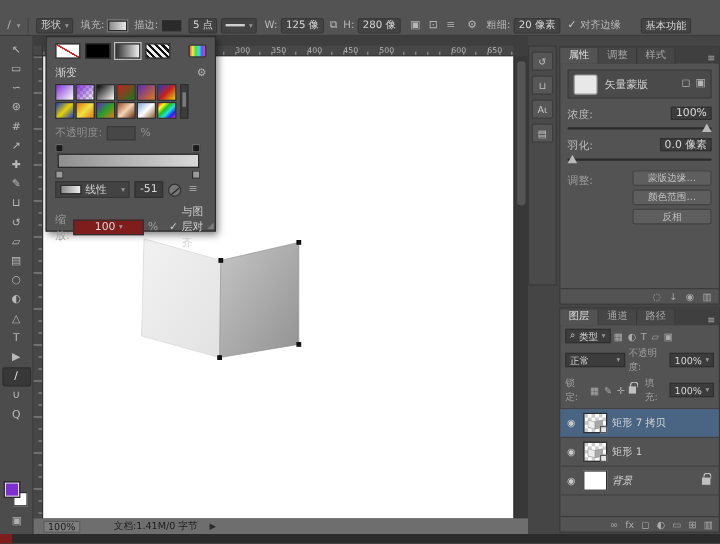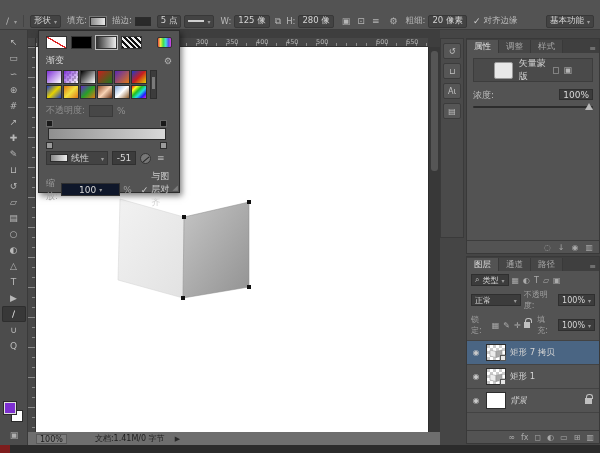--- a/index.html
+++ b/index.html
@@ -18,21 +18,21 @@
   #optionsbar { position:absolute; left:0; top:13px; width:600px; height:17px; background:#535353;
     border-bottom:1px solid #3c3c3c; display:flex; align-items:center; font-size:8.5px; }
   .ob { display:flex; align-items:center; gap:3px; margin-left:6px; white-space:nowrap; }
   .ob-sep { width:1px; height:12px; background:#444; margin-left:6px; }
   .ob-box { background:#434343; border:1px solid #383838; border-radius:2px; padding:0 3px; height:13px;
     display:flex; align-items:center; gap:3px; color:#d4d4d4; }
   .ob-label { color:#b9b9b9; }
   .caret { font-size:6px; color:#9a9a9a; }
   .mini-swatch { width:16px; height:9px; border:1px solid #2c2c2c; }
   .icon-btn { color:#b5b5b5; font-size:9px; padding:0 2px; }
-  #workspace-btn { margin-left:auto; margin-right:6px; }
+  #workspace-btn { margin-left:auto; margin-right:24px;flex-direction:column; }
 
   
   #toolbar { position:absolute; left:0; top:30px; width:28px; height:415px; background:#4c4c4c;
     border-right:1px solid #3a3a3a; }
   .tool { width:24px; height:16px; margin:0 auto; display:flex; align-items:center; justify-content:center;
     color:#b9b9b9; font-size:9px; border-radius:2px; }
   .tool.selected { background:#383838; color:#e8e8e8; box-shadow:inset 0 0 0 1px #2e2e2e; }
   #color-wells { position:absolute; left:4px; top:372px; width:20px; height:22px; }
   #bg-swatch { position:absolute; left:7px; top:8px; width:12px; height:12px; background:#ffffff; border:1px solid #2a2a2a; }
   #fg-swatch { position:absolute; left:0; top:0; width:12px; height:12px; border:1px solid #dddddd; outline:1px solid #2a2a2a; }
@@ -72,21 +72,21 @@
   .tab { padding:0 7px; height:13px; line-height:13px; font-size:8.5px; color:#a8a8a8; background:#464646; border-right:1px solid #393939; }
   .tab.active { background:#535353; color:#e0e0e0; }
   .tab-menu { margin-left:auto; margin-right:3px; color:#9a9a9a; font-size:8px; }
 
   
   #props-panel { top:8px; height:216px; }
   .prow { display:flex; align-items:center; margin:4px 6px 0 6px; }
   #masks-icon { width:15px; height:12px; background:#3c3c3c; border:1px solid #2e2e2e; border-radius:2px; display:flex; align-items:center; justify-content:center; }
   #masks-icon span { width:7px; height:6px; background:#d8d8d8; border-radius:1px; display:block; }
   #masks-title { margin-left:6px; color:#d6d6d6; }
-  #vmask-row { background:#4a4a4a; border:1px solid #3d3d3d; margin:5px 6px 0 6px; height:24px; display:flex; align-items:center; padding:0 20px; }
+  #vmask-row { background:#4a4a4a; border:1px solid #3d3d3d; margin:5px 6px 0 6px; height:24px; display:flex; align-items:center; padding:0 4px; }
   #vmask-thumb { width:20px; height:17px; background:#e8e8e8; border:1px solid #9a9a9a; border-radius:2px; }
   #vmask-label { margin-left:6px; color:#d2d2d2; }
   .vmask-btn { margin-left:4px; color:#b5b5b5; font-size:9px; }
   .slider-row { margin:7px 6px 0 6px; }
   .slider-head { display:flex; justify-content:space-between; color:#bdbdbd; }
   .slider-val { background:#3c3c3c; border:1px solid #2f2f2f; padding:0 3px; min-width:34px; text-align:right; color:#d8d8d8; height:11px; line-height:10px; }
   .slider-track { position:relative; margin-top:4px; height:2px; background:#2c2c2c; border-radius:1px; }
   .slider-knob { position:absolute; top:-3px; width:0; height:0; border-left:4px solid transparent; border-right:4px solid transparent; border-bottom:7px solid #b9b9b9; }
   #adjust-row { display:flex; margin:8px 6px 0 6px; }
   #adjust-label { color:#9c9c9c; padding-top:2px; }
@@ -147,21 +147,21 @@
   .stop-top { position:absolute; top:0; width:7px; height:7px; background:#1a1a1a; border:1px solid #666; }
   .stop-bottom { position:absolute; top:22px; width:7px; height:7px; background:#9b9b9b; border:1px solid #2e2e2e; }
   #style-row { display:flex; align-items:center; gap:4px; margin-top:3px; }
   #style-select { display:flex; align-items:center; gap:3px; background:#434343; border:1px solid #363636; height:14px; padding:0 3px; width:62px; }
   #style-thumb { width:18px; height:8px; background:linear-gradient(90deg,#888,#eee); border:1px solid #2c2c2c; }
   #angle-box { width:24px; height:14px; background:#3c3c3c; border:1px solid #303030; color:#d8d8d8;
     display:flex; align-items:center; justify-content:center; }
   #angle-dial { width:11px; height:11px; border-radius:50%; background:#777; border:1px solid #333; position:relative; }
   #angle-dial:before { content:""; position:absolute; left:1px; top:5px; width:8px; height:1px; background:#222; transform:rotate(-40deg); }
   #scale-row { display:flex; align-items:center; gap:3px; margin-top:5px; }
-  #scale-box { display:flex; align-items:center; gap:3px; background:#0f172a; border:1px solid #303030; height:13px; padding:0 17px; color:#d8d8d8; }
+  #scale-box { display:flex; align-items:center; gap:3px; background:#7f1d1d; border:1px solid #303030; height:13px; padding:0 17px; color:#d8d8d8; }
   .checkmark { color:#cfcfcf; font-size:9px; }
   #grip { position:absolute; right:1px; bottom:0; color:#7c7c7c; font-size:7px; }
 </style>
 </head>
 <body>
 
 <div id="app">
 
 
   <div id="optionsbar">
@@ -401,20 +401,37 @@
       </div>
       <div class="slider-row">
         <div class="slider-head">
           <span>浓度:</span>
           <span class="slider-val">100%</span>
         </div>
         <div class="slider-track">
             <span class="slider-knob" style="right:0;"></span>
           </div>
       </div>
+      <div class="slider-row">
+        <div class="slider-head">
+          <span>羽化:</span>
+          <span class="slider-val">0.0 像素</span>
+        </div>
+        <div class="slider-track">
+            <span class="slider-knob" style="left:0;"></span>
+          </div>
+      </div>
+      <div id="adjust-row">
+        <span id="adjust-label">调整:</span>
+        <div id="adjust-btns">
+            <span class="adj-btn">蒙版边缘…</span>
+            <span class="adj-btn">颜色范围…</span>
+            <span class="adj-btn">反相</span>
+          </div>
+      </div>
       <div id="props-bottom">
           <span>◌</span>
           <span>↓</span>
           <span>◉</span>
           <span>▥</span>
         </div>
     </div>
 
     <div class="panel" id="layers-panel">
       <div class="tabbar" id="layers-tabs">

